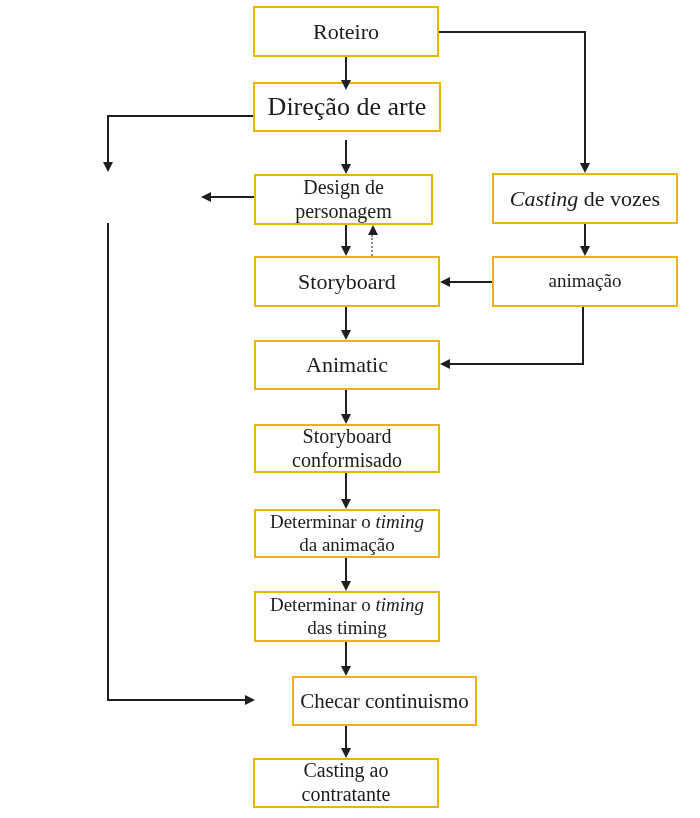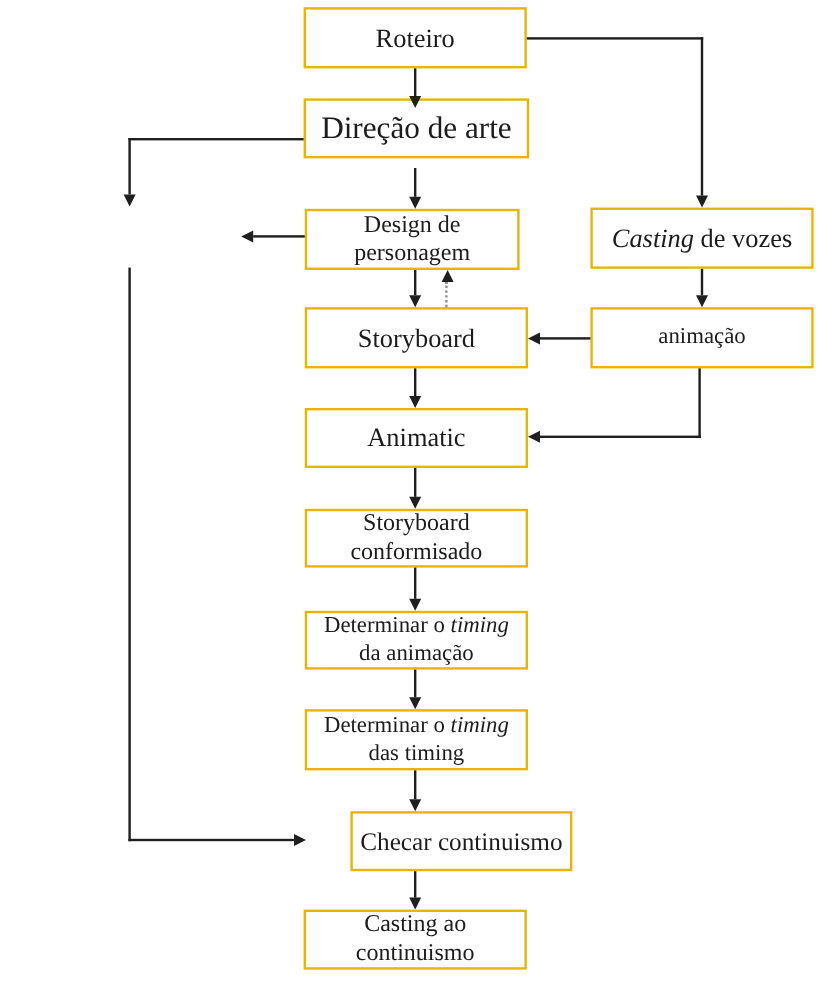--- a/index.html
+++ b/index.html
@@ -74,21 +74,21 @@
     <span class="ln"><span>Determinar o </span><span class="it">timing</span></span>
     <span class="ln">das timing</span>
   </div>
 
   <div class="node" style="left:255px;top:676px;width:185px;height:50px;font-size:21px;margin-left:37px;">
     <span>Checar continuismo</span>
   </div>
 
   <div class="node" style="left:253px;top:758px;width:186px;height:50px;font-size:20px;">
     <span class="ln">Casting ao</span>
-    <span class="ln">continuismo</span>
+    <span class="ln">contratante</span>
   </div>
 
   <div class="vline" style="left:345px;top:57px;height:23px;"></div>
   <div class="ah ah-down" style="left:341px;top:80px;"></div>
 
   <div class="hline" style="left:439px;top:31px;width:147px;"></div>
   <div class="vline" style="left:584px;top:31px;height:132px;"></div>
   <div class="ah ah-down" style="left:580px;top:163px;"></div>
 
   <div class="vline" style="left:345px;top:140px;height:24px;"></div>

